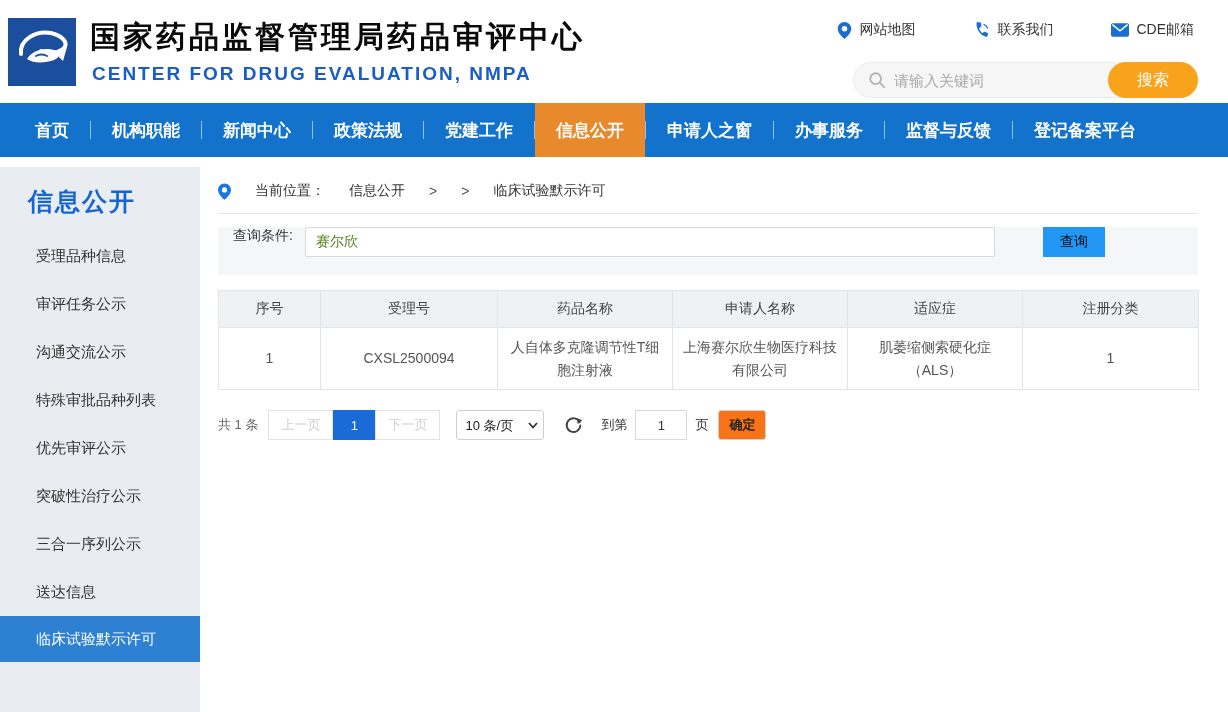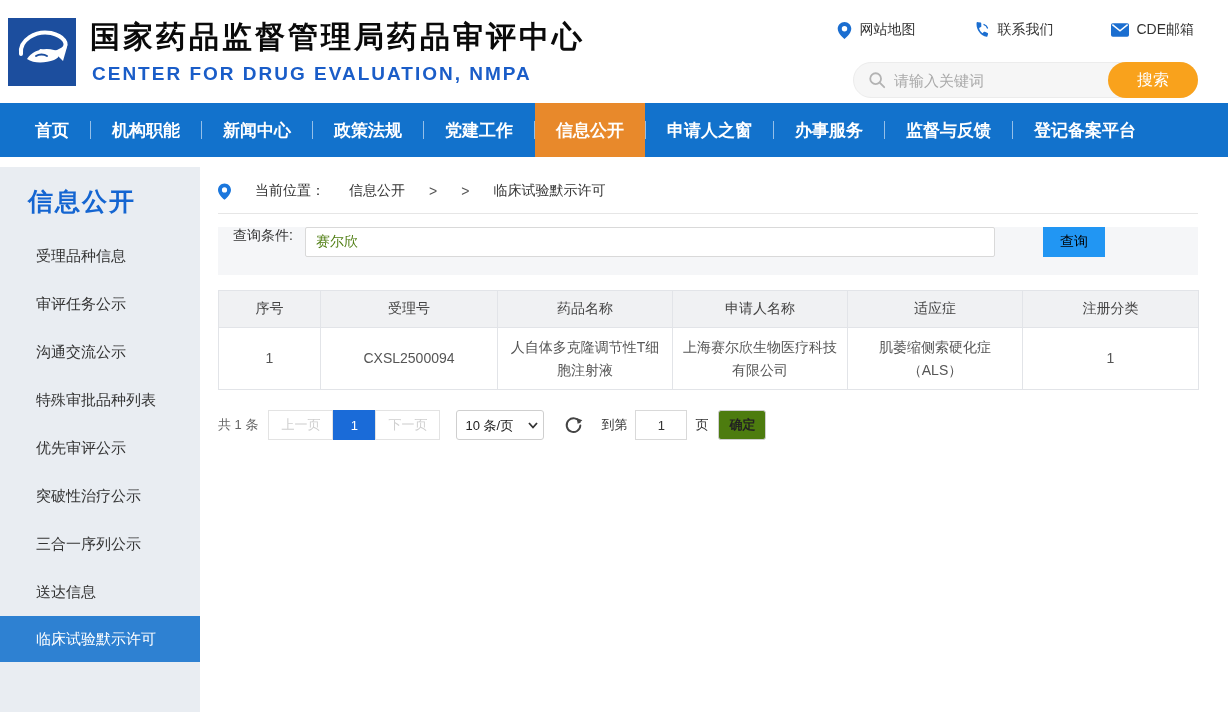--- a/index.html
+++ b/index.html
@@ -139,21 +139,21 @@
   .pg-refresh { margin-left: 20px; cursor: pointer; display: flex; align-items: center; }
   .pg-goto-label { margin-left: 18px; color: #333; white-space: nowrap; }
   .pg-goto-input {
     margin-left: 8px; width: 52px; height: 30px; border: 1px solid #d9d9d9;
     text-align: center; font-size: 13px; color: #333; outline: none;
     font-family: "Liberation Sans", "DejaVu Sans", sans-serif;
   }
   .pg-unit { margin-left: 8px; color: #333; }
   .pg-confirm {
     margin-left: 10px; width: 48px; height: 30px;
-    background: #4d7c0f; border: 1px solid #cfcfcf; border-radius: 3px;
+    background: #f97316; border: 1px solid #cfcfcf; border-radius: 3px;
     font-size: 13px; font-weight: bold; color: #222; cursor: pointer;
     font-family: "Liberation Sans", "DejaVu Sans", sans-serif;
   }
 </style>
 </head>
 <body>
 
 <div class="header">
   <svg class="logo" viewBox="0 0 68 68" xmlns="http://www.w3.org/2000/svg">
     <rect width="68" height="68" fill="#1c4e9e"></rect>

